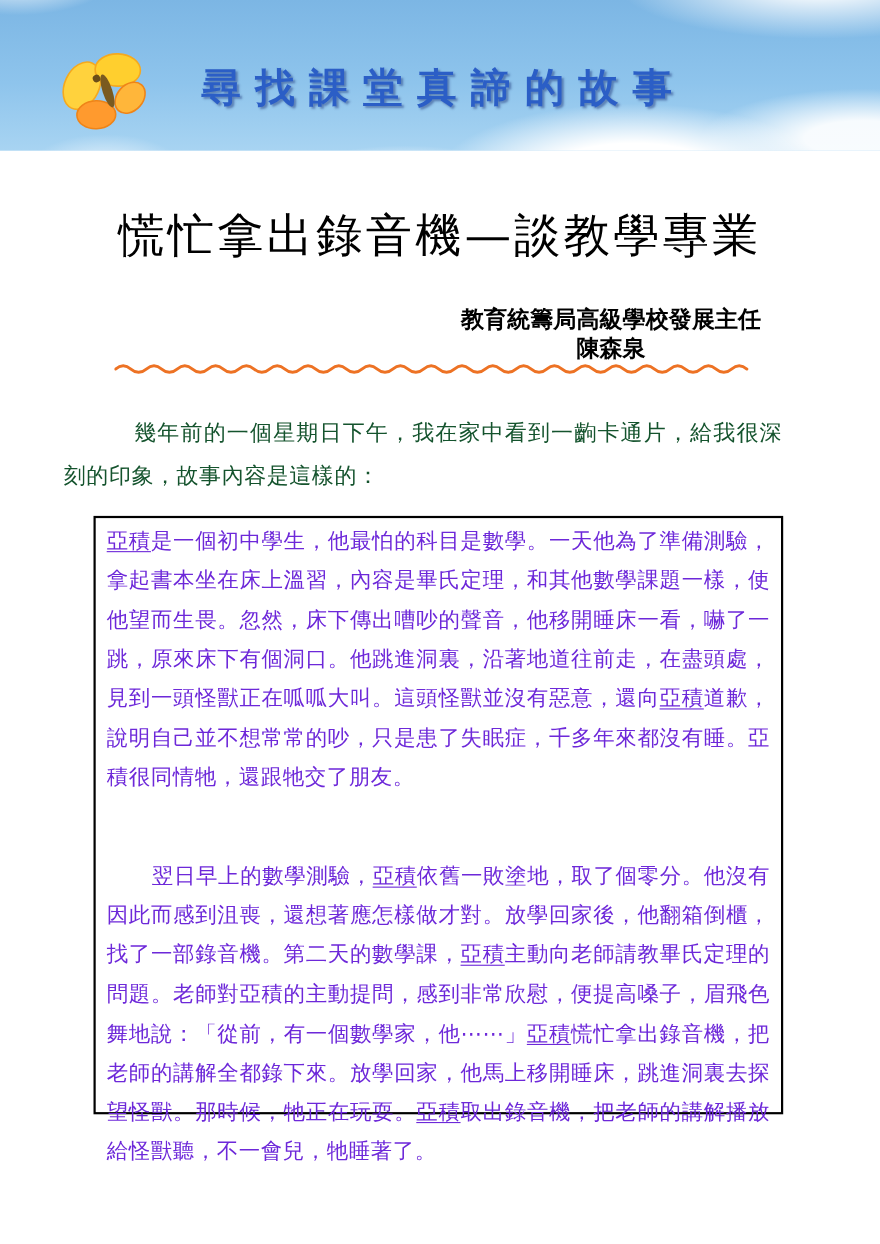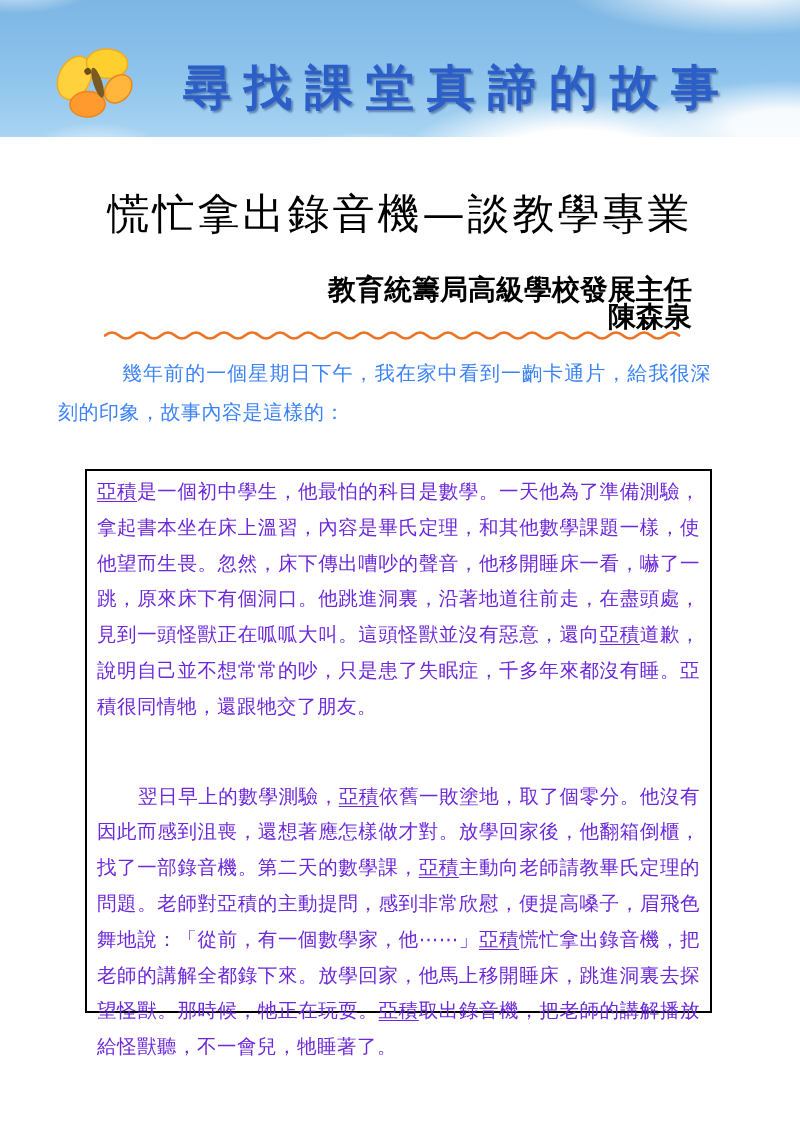--- a/index.html
+++ b/index.html
@@ -15,40 +15,40 @@
       radial-gradient(100px 45px ellipse at 12% 112%, rgba(255,255,255,.75), rgba(255,255,255,0) 70%),
       radial-gradient(170px 60px ellipse at 46% 128%, #ffffff 30%, rgba(255,255,255,0) 72%),
       radial-gradient(240px 90px ellipse at 72% 118%, #ffffff 35%, rgba(255,255,255,0) 75%),
       radial-gradient(210px 65px ellipse at 98% 92%, rgba(255,255,255,.92) 25%, rgba(255,255,255,0) 70%),
       radial-gradient(260px 70px ellipse at 93% -10%, rgba(255,255,255,.85) 18%, rgba(255,255,255,0) 70%),
       radial-gradient(130px 55px ellipse at 2% -18%, rgba(255,255,255,.8) 18%, rgba(255,255,255,0) 70%),
       linear-gradient(180deg,#7cb6e4 0%,#8ec4ec 55%,#a8d4f2 100%);
   }
   .banner-title{
     position:absolute;left:183px;top:56px;
-    font-size:48px;font-weight:bold;letter-spacing:13px;white-space:nowrap;
+    font-size:36px;font-weight:bold;letter-spacing:13px;white-space:nowrap;
     color:var(--banner_text,#2b5ec6);
     text-shadow:2px 2px 2px rgba(20,40,110,.45);
   }
   .butterfly{position:absolute;left:50px;top:34px;width:98px;height:98px;transform:rotate(-12deg);}
   
   .article-title{
     position:absolute;left:0;top:186px;width:800px;margin:0;
     text-align:center;font-size:42px;font-weight:normal;letter-spacing:3px;
     color:var(--title_text,#000);white-space:nowrap;
   }
   .author-block{
-    position:absolute;right:108px;top:276px;text-align:right;
-    font-size:28px;font-weight:bold;line-height:27px;color:#000;
+    position:absolute;right:108px;top:276px;text-align:center;
+    font-size:21px;font-weight:bold;line-height:27px;color:#000;
   }
   .wavy-divider{position:absolute;left:104px;top:329px;width:586px;height:12px;}
   .intro{
-    position:absolute;left:58px;top:354px;width:653px;margin:0;
+    position:absolute;left:58px;top:374px;width:653px;margin:0;
     font-size:20px;line-height:39px;letter-spacing:.5px;
-    text-indent:64px;text-align:justify;color:#3b82f6;
+    text-indent:64px;text-align:justify;color:#14532d;
   }
   .story-box{
     position:absolute;left:85px;top:469px;width:627px;height:544px;
     box-sizing:border-box;border:2px solid var(--box_border,#000);
     padding:3px 10px 0 10px;
   }
   .story-box p{
     margin:0;font-size:19.5px;line-height:35.8px;letter-spacing:.5px;
     text-align:justify;color:#6d28d9;
   }

